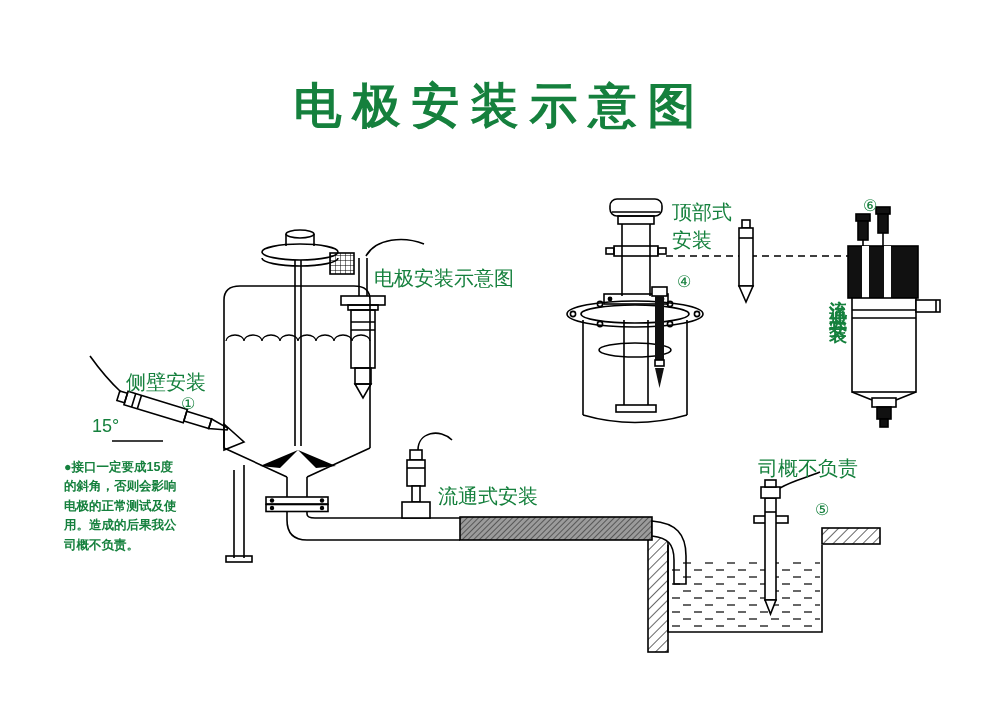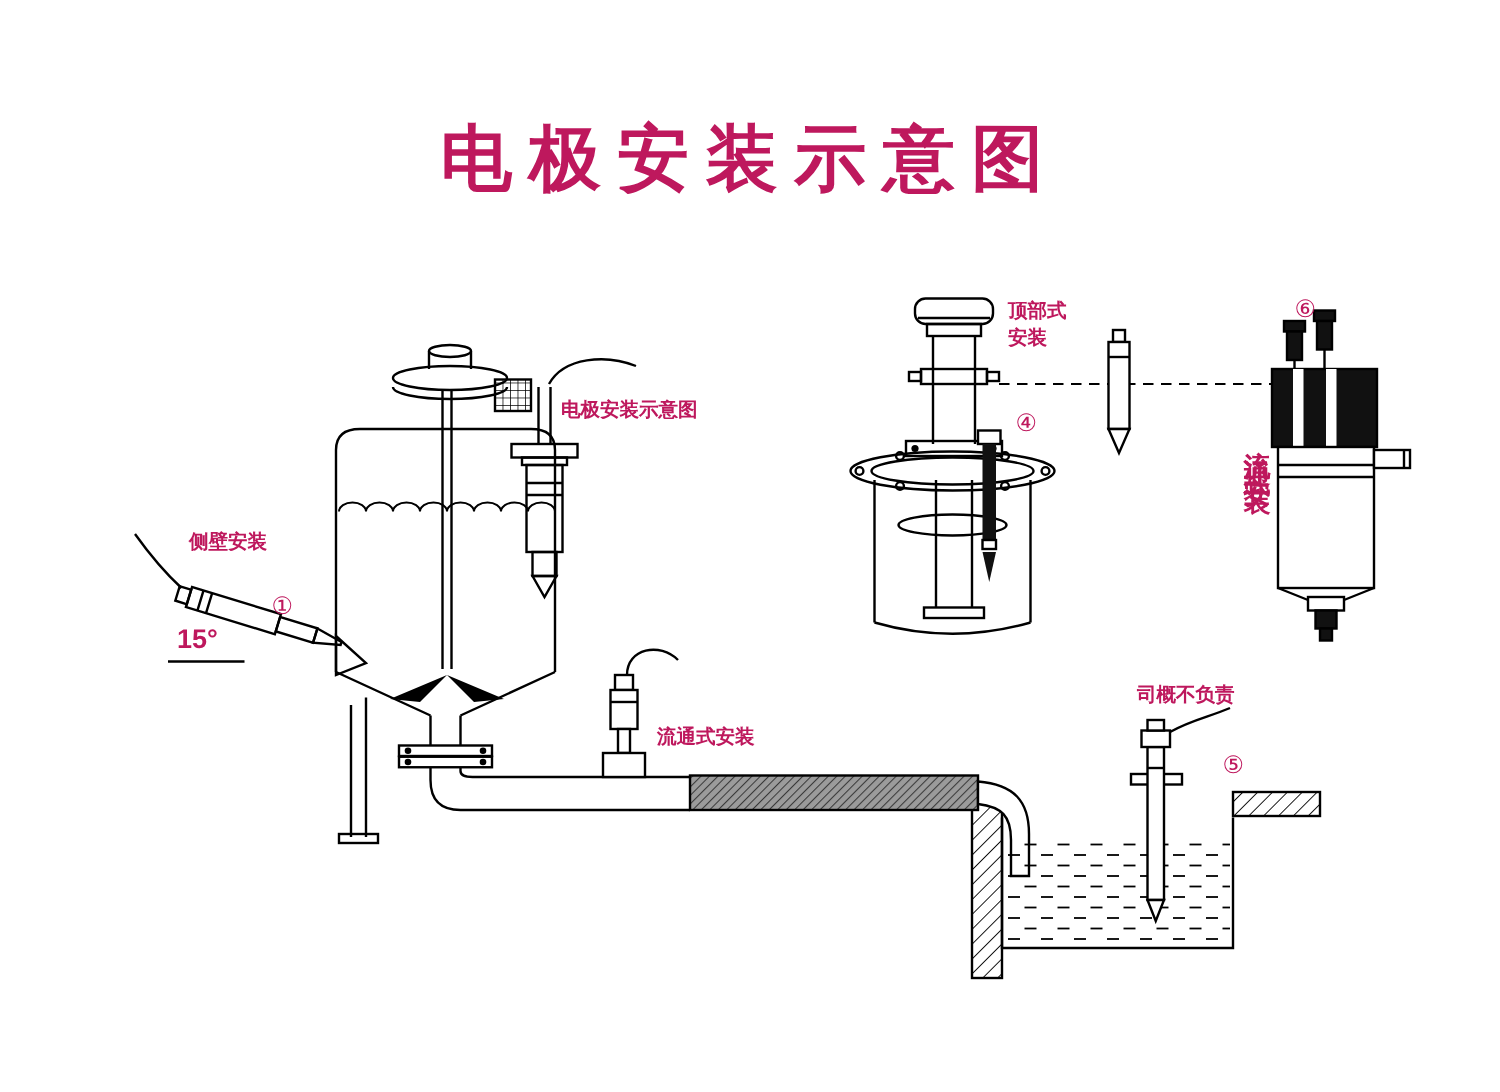--- a/index.html
+++ b/index.html
@@ -1,31 +1,31 @@
 <!DOCTYPE html>
 <html><head>
 <meta charset="utf-8">
 <style>
   html,body { margin:0; padding:0; background:#ffffff; }
   #canvas {
     position:relative; width:1000px; height:728px; background:#fff;
-    font-family:"Liberation Sans", sans-serif; color:#be185d; overflow:hidden;
+    font-family:"Liberation Sans", sans-serif; color:#15803d; overflow:hidden;
   }
   #diagram-svg { position:absolute; left:0; top:0; }
   .title {
     position:absolute; left:0; right:0; top:74px; text-align:center;
     font-family:"Liberation Serif", serif; font-weight:bold;
     font-size:48px; letter-spacing:11px; white-space:nowrap;
   }
   .lbl {
-    position:absolute; font-weight:bold; font-size:13px;
+    position:absolute; font-weight:normal; font-size:20px;
     white-space:pre-line; line-height:1.4;
   }
   .num { position:absolute; font-weight:normal; font-size:16px; }
-  .angle { position:absolute; font-weight:bold; font-size:18px;margin-left:26px; }
+  .angle { position:absolute; font-weight:normal; font-size:18px; }
   .vert {
     position:absolute; font-weight:bold; font-size:18px;
     writing-mode:vertical-rl; text-orientation:upright; letter-spacing:6px;
   }
   .note {
     position:absolute; left:64px; top:458px; width:134px;
     font-weight:bold; font-size:12.5px; line-height:1.55; white-space:pre-line;
   }
 </style>
 </head>
@@ -193,31 +193,36 @@
         <path d="M852,392 L872,400 M916,392 L896,400"></path>
         <rect x="872" y="398" width="24" height="9" fill="#fff"></rect>
         <rect x="877" y="407" width="14" height="12" fill="#111"></rect>
         <rect x="880" y="419" width="8" height="8" fill="#111"></rect>
       </g>
     </g>
   </svg>
 
   <div class="title">电极安装示意图</div>
 
-  <div class="lbl" style="left:126px; top:352px;">侧壁安装</div>
+  <div class="lbl" style="left:126px; top:368px;">侧壁安装</div>
   <div class="num" style="left:181px; top:394px;">①</div>
   <div class="angle" style="left:92px; top:416px;">15°</div>
 
   <div class="lbl" style="left:374px; top:264px;">电极安装示意图</div>
 
   <div class="lbl" style="left:438px; top:482px;">流通式安装</div>
 
   <div class="lbl" style="left:672px; top:198px;">顶部式
 安装</div>
   <div class="num" style="left:677px; top:272px;">④</div>
 
   <div class="lbl" style="left:758px; top:454px;">司概不负责</div>
   <div class="num" style="left:815px; top:500px;">⑤</div>
 
   <div class="num" style="left:863px; top:196px;">⑥</div>
   <div class="vert" style="left:826px; top:286px;">流通式安装</div>
 
+  <div class="note">●接口一定要成15度
+的斜角，否则会影响
+电极的正常测试及使
+用。造成的后果我公
+司概不负责。</div>
 </div>
 
 </body></html>

